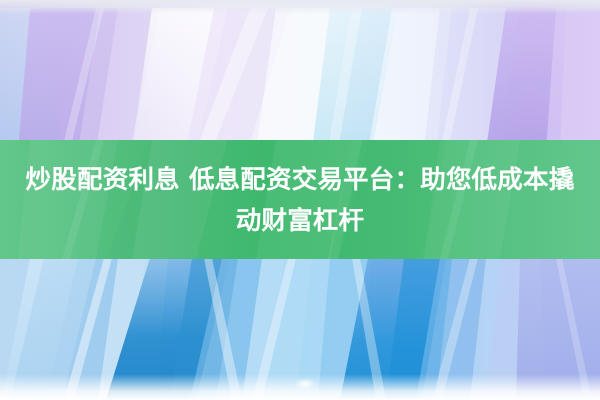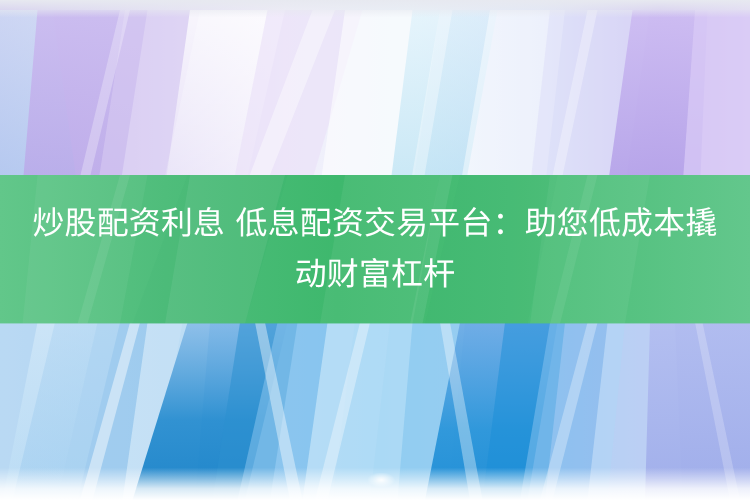--- a/index.html
+++ b/index.html
@@ -49,21 +49,21 @@
   .band-bg svg { display:block; width:100%; height:100%; }
 
   .title {
     position: relative;
     z-index: 3;
     width: 568px;
     margin: 0;
     text-align: center;
     color: #ffffff;
     font-size: 25.5px;
-    font-weight: normal;
+    font-weight: bold;
     line-height: 41px;
     letter-spacing: 0.2px;
     text-rendering: optimizeLegibility;
   }
 
   
   .edge-top {
     position: absolute;
     left: 0; top: 0;
     width: 600px; height: 14px;

